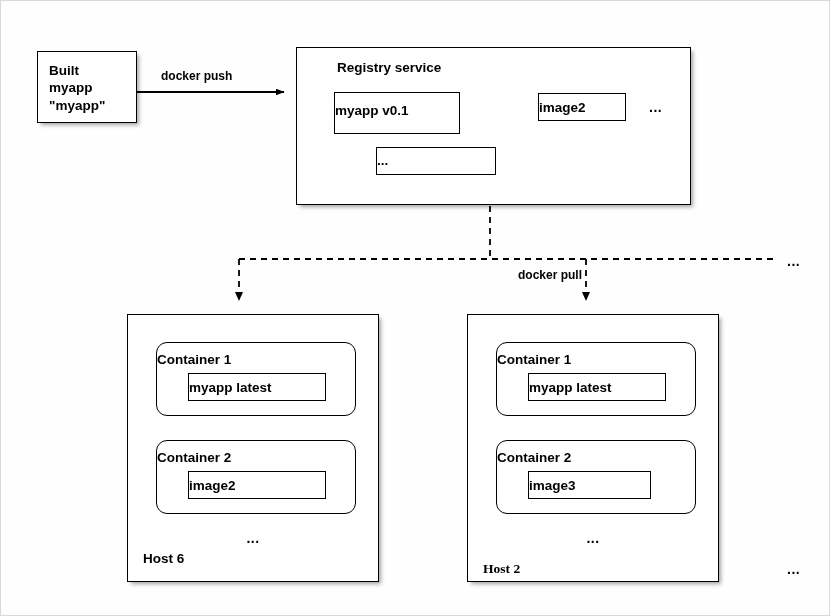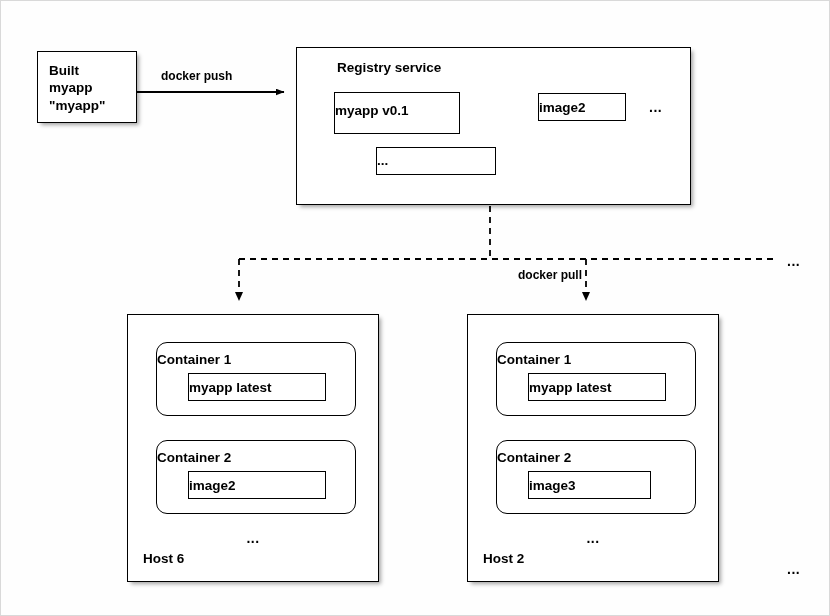--- a/index.html
+++ b/index.html
@@ -136,21 +136,21 @@
   </div>
 
   <div class="box rounded no-shadow" style="left:155px; top:439px; width:200px; height:74px;">
     <div class="lbl center" style="top:8px;">Container 2</div>
     <div class="box no-shadow" style="left:31px; top:30px; width:138px; height:28px;">
       <div class="lbl center" style="top:5px;">image2</div>
     </div>
   </div>
 
   <div class="box" style="left:466px; top:313px; width:252px; height:268px;">
-    <div class="lbl" style="left:15px; bottom:14px;">Host 2</div>
+    <div class="lbl" style="left:15px; bottom:4px;font-family:Liberation Serif, serif;">Host 2</div>
   </div>
 
   <div class="ellipsis" style="left:466px; width:252px; text-align:center; top:529px;">...</div>
 
   <div class="box rounded no-shadow" style="left:495px; top:341px; width:200px; height:74px;">
     <div class="lbl center" style="top:8px;">Container 1</div>
     <div class="box no-shadow" style="left:31px; top:30px; width:138px; height:28px;">
       <div class="lbl center" style="top:5px;">myapp latest</div>
     </div>
   </div>

